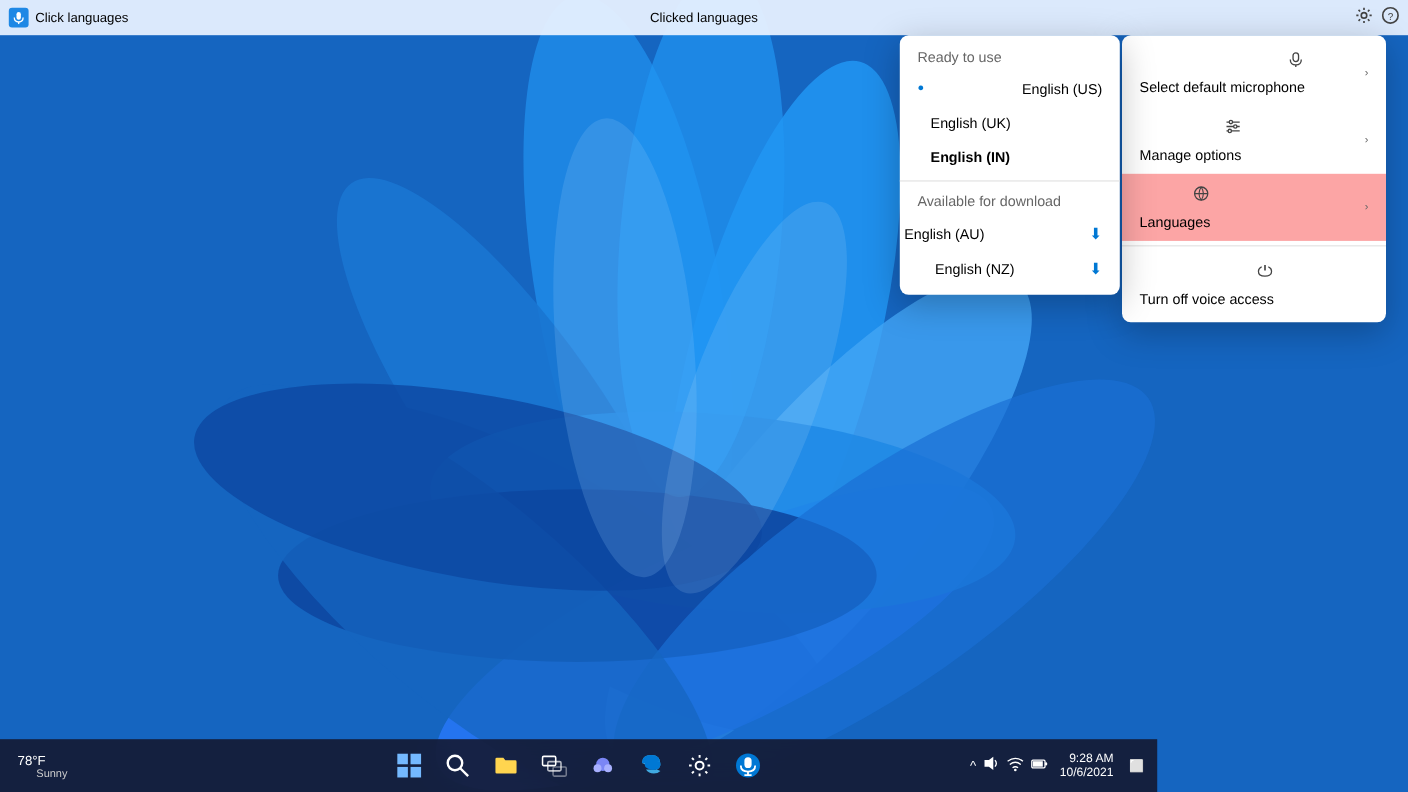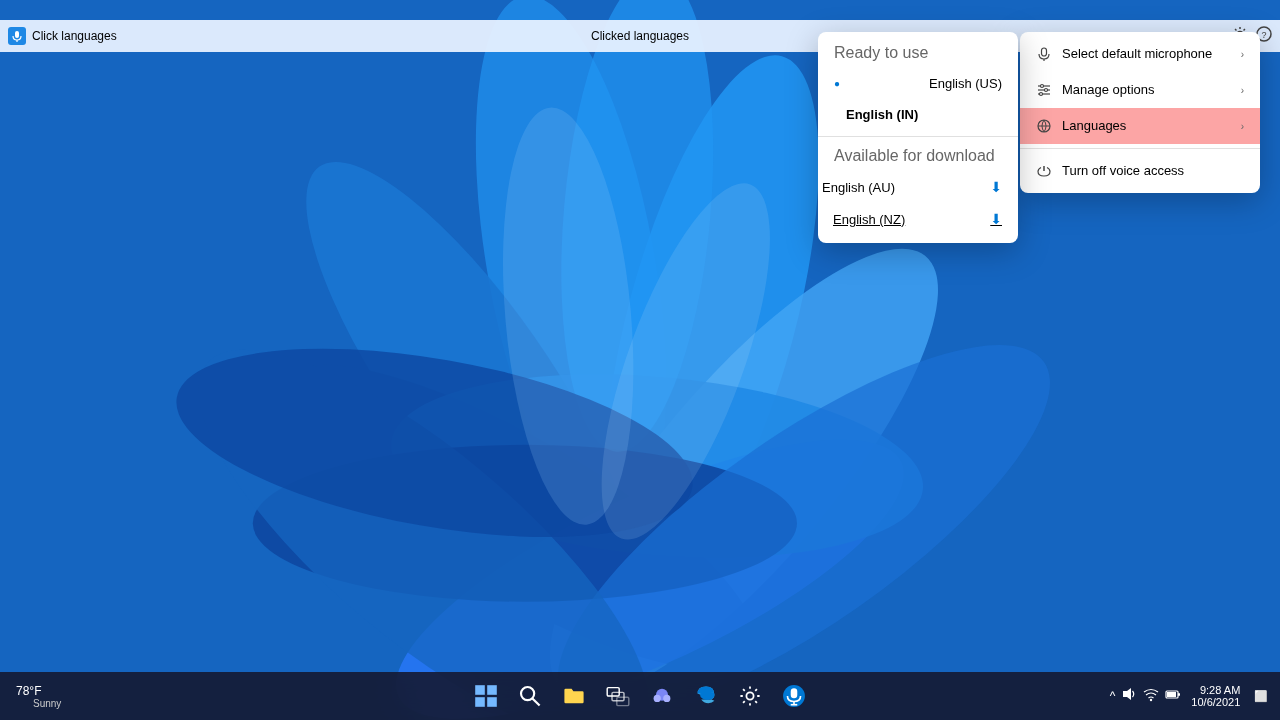--- a/index.html
+++ b/index.html
@@ -18,21 +18,21 @@
     #bg-svg {
       position: absolute;
       top: 0; left: 0;
       width: 100%; height: 100%;
     }
 
     
     #taskbar {
       position: absolute;
       bottom: 0; left: 0;
-      width: 1280px;
+      width: 1052px;
       height: 48px;
       background: rgba(20, 20, 40, 0.85);
       backdrop-filter: blur(20px);
       display: flex;
       align-items: center;
       justify-content: space-between;
       padding: 0 8px;
       z-index: 100;
     }
 
@@ -87,21 +87,20 @@
       position: absolute;
       top: 0; left: 0;
       width: 1280px;
       height: 32px;
       background: rgba(230, 240, 255, 0.95);
       display: flex;
       align-items: center;
       justify-content: space-between;
       padding: 0 8px;
       z-index: 100;
-      margin-top: 20px;
     }
 
     #titlebar-left {
       display: flex;
       align-items: center;
       gap: 6px;
       font-size: 12px;
       color: #000;
     }
 
@@ -138,22 +137,23 @@
       padding: 10px 16px;
       cursor: pointer;
       font-size: 13px;
       color: #000;
       gap: 10px;
       justify-content: space-between;
     }
 
     .menu-item-left {
       display: flex;
-      align-items: flex-start;
+      align-items: flex-end;
       gap: 10px;
+      flex-direction: column;
     }
 
     .menu-item.active { background: #fca5a5; }
 
     .menu-icon {
       width: 16px;
       height: 16px;
       display: flex;
       align-items: center;
       justify-content: center;
@@ -175,21 +175,21 @@
       right: 262px;
       width: 200px;
       background: #fff;
       border-radius: 8px;
       box-shadow: 0 8px 32px rgba(0,0,0,0.25);
       z-index: 200;
       padding: 8px 0;
     }
 
     .submenu-section-label {
-      font-size: 16px;
+      font-size: 13px;
       color: #666;
       padding: 4px 16px 6px 16px;
       font-weight: 400;
     }
 
     .submenu-item {
       display: flex;
       align-items: center;
       padding: 8px 16px;
       cursor: pointer;
@@ -349,35 +349,38 @@
     </div>
   </div>
 
   <div id="languages-submenu">
     <div class="submenu-section-label">Ready to use</div>
 
     <div class="submenu-item selected">
       <span>English (US)</span>
     </div>
 
+    <div class="submenu-item" style="padding-left: 28px;">
+      <span>English (UK)</span>
+    </div>
 
     <div class="submenu-item" style="padding-left: 28px; font-weight: bold;">
       <span>English (IN)</span>
     </div>
 
     <div class="submenu-divider"></div>
 
     <div class="submenu-section-label">Available for download</div>
 
     <div class="submenu-item" style="padding-left: 4px;">
       <span>English (AU)</span>
       <span class="download-icon">⬇</span>
     </div>
 
-    <div class="submenu-item" style="padding-left: 15px; text-decoration: underline;">
+    <div class="submenu-item" style="padding-left: 32px;">
       <span>English (NZ)</span>
       <span class="download-icon">⬇</span>
     </div>
   </div>
 
   <div id="taskbar">
 
     <div id="weather-area">
       <span style="font-size:12px;font-weight:500;">78°F</span>
       <span style="font-size:10px;color:#ccc;margin-left:17px;">Sunny</span>

